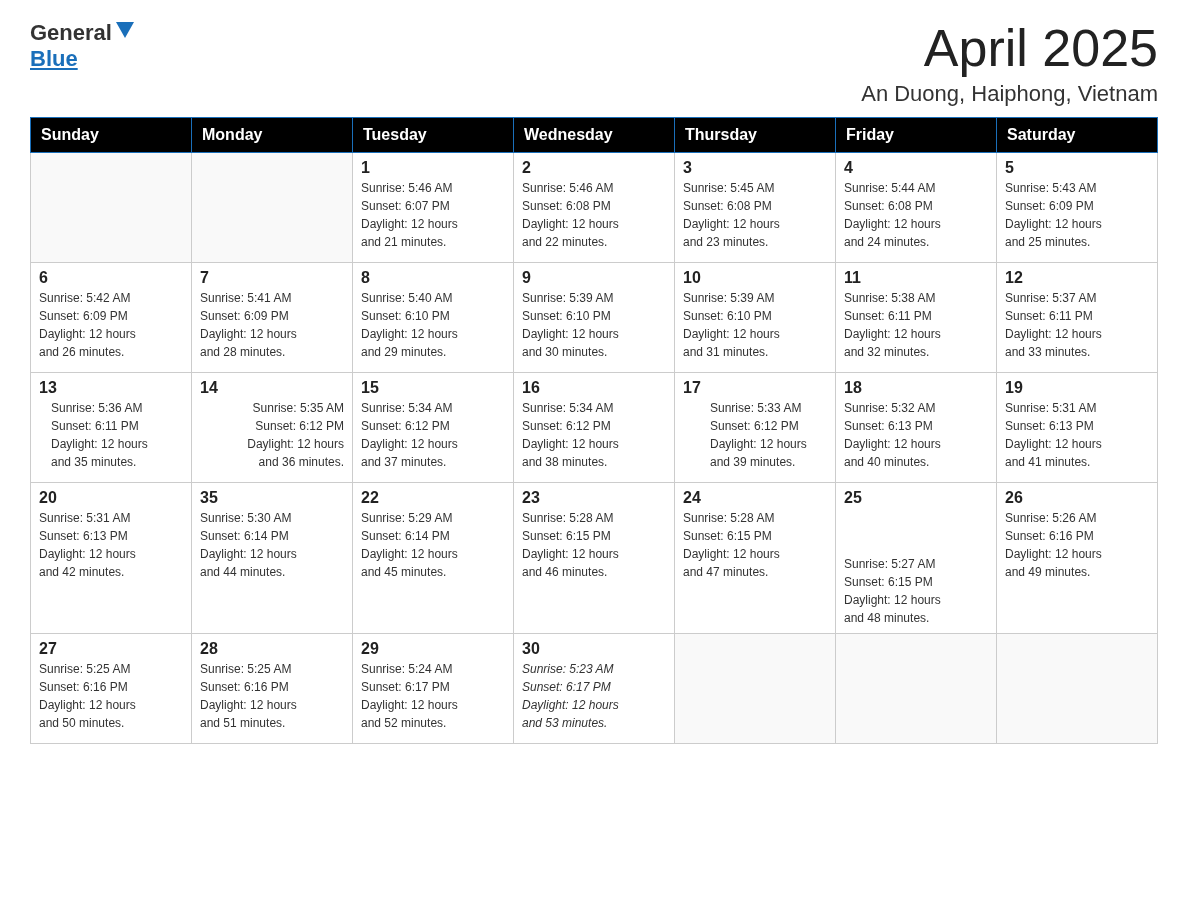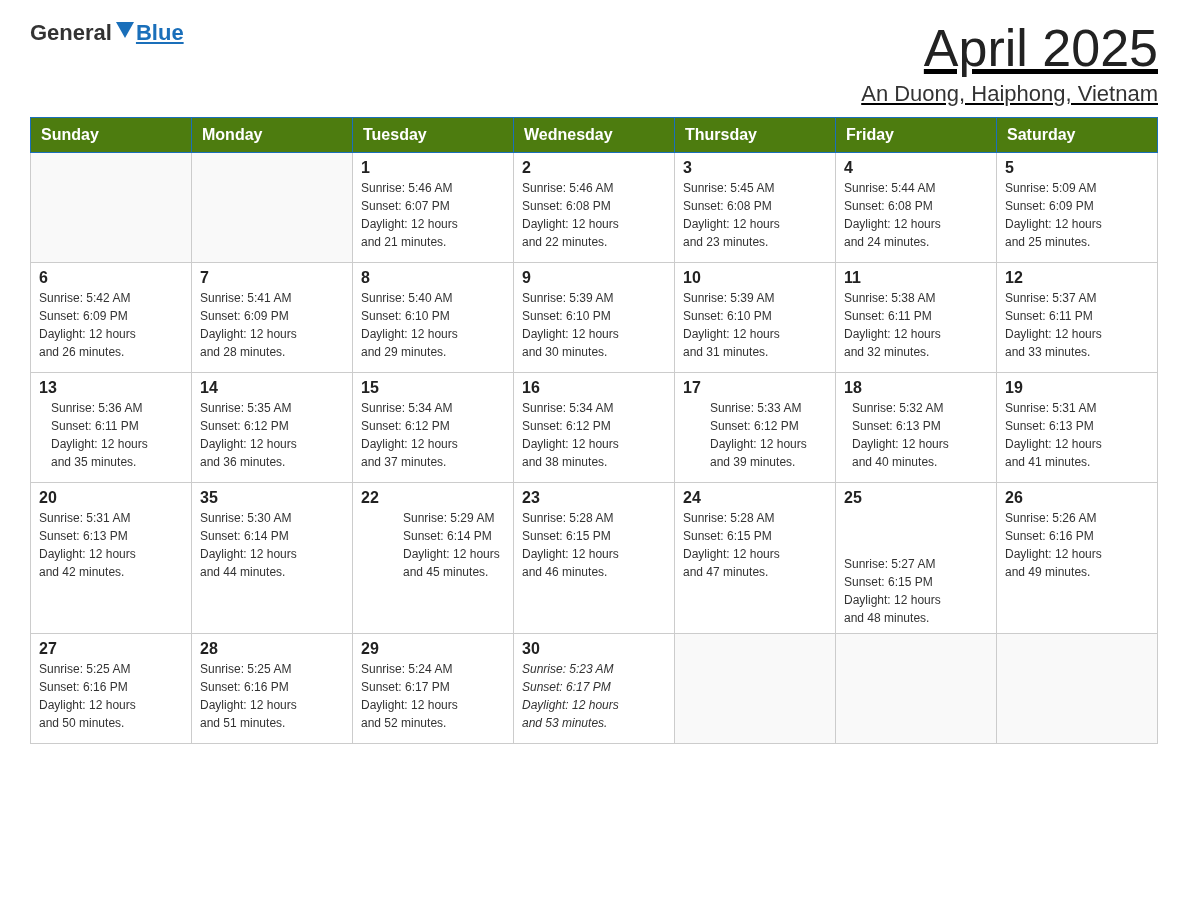--- a/index.html
+++ b/index.html
@@ -22,41 +22,40 @@
       color: #333;
     }
     .logo-text-blue {
       font-size: 22px;
       font-weight: bold;
       color: #1a6fba;
       text-decoration: underline;
     }
     .title-section {
       text-align: right;
-      text-decoration: underline;
     }
     .month-title {
       font-size: 52px;
       font-weight: normal;
       color: #222;
       line-height: 1.1;
     }
     .location-title {
       font-size: 22px;
       color: #333;
       font-weight: normal;
       margin-top: 4px;
     }
     table {
       width: 100%;
       border-collapse: collapse;
       margin-top: 10px;
     }
     th {
-      background-color: #4d7c0f;
+      background-color: #000000;
       color: #fff;
       font-size: 16px;
       font-weight: bold;
       padding: 8px 10px;
       text-align: left;
       border: 1px solid #1a6fba;
     }
     td {
       vertical-align: top;
       padding: 6px 8px;
@@ -83,21 +82,21 @@
       background: #fff;
     }
     tr:nth-child(even) td {
       background: #fff;
     }
     td.empty {
       background: #f9f9f9;
     }
     .logo-wrapper {
       display: flex;
-      flex-direction: row;
+      flex-direction: column;
       align-items: flex-start;
     }
     .logo-name-row {
       display: flex;
       align-items: flex-end;
     }
     .logo-arrow {
       display: inline-block;
       margin-left: 2px;
       margin-bottom: 2px;
@@ -166,21 +165,21 @@
         </td>
         <td>
           <span class="day-number">4</span>
           <div class="day-info" style="white-space: pre-line;">Sunrise: 5:44 AM
 Sunset: 6:08 PM
 Daylight: 12 hours
 and 24 minutes.</div>
         </td>
         <td>
           <span class="day-number">5</span>
-          <div class="day-info" style="white-space: pre-line;">Sunrise: 5:09 AM
+          <div class="day-info" style="white-space: pre-line;">Sunrise: 5:43 AM
 Sunset: 6:09 PM
 Daylight: 12 hours
 and 25 minutes.</div>
         </td>
       </tr>
       <tr>
         <td>
           <span class="day-number">6</span>
           <div class="day-info" style="white-space: pre-line;">Sunrise: 5:42 AM
 Sunset: 6:09 PM
@@ -233,21 +232,21 @@
       <tr>
         <td>
           <span class="day-number">13</span>
           <div class="day-info" style="white-space: pre-line; margin-left: 12px;">Sunrise: 5:36 AM
 Sunset: 6:11 PM
 Daylight: 12 hours
 and 35 minutes.</div>
         </td>
         <td>
           <span class="day-number">14</span>
-          <div class="day-info" style="white-space: pre-line;">Sunrise: 5:35 AM
+          <div class="day-info" style="white-space: pre-line; text-align: right;">Sunrise: 5:35 AM
 Sunset: 6:12 PM
 Daylight: 12 hours
 and 36 minutes.</div>
         </td>
         <td>
           <span class="day-number">15</span>
           <div class="day-info" style="white-space: pre-line;">Sunrise: 5:34 AM
 Sunset: 6:12 PM
 Daylight: 12 hours
 and 37 minutes.</div>
@@ -261,21 +260,21 @@
         </td>
         <td>
           <span class="day-number">17</span>
           <div class="day-info" style="white-space: pre-line; margin-left: 27px;">Sunrise: 5:33 AM
 Sunset: 6:12 PM
 Daylight: 12 hours
 and 39 minutes.</div>
         </td>
         <td>
           <span class="day-number">18</span>
-          <div class="day-info" style="white-space: pre-line; margin-left: 8px;">Sunrise: 5:32 AM
+          <div class="day-info" style="white-space: pre-line;">Sunrise: 5:32 AM
 Sunset: 6:13 PM
 Daylight: 12 hours
 and 40 minutes.</div>
         </td>
         <td>
           <span class="day-number">19</span>
           <div class="day-info" style="white-space: pre-line;">Sunrise: 5:31 AM
 Sunset: 6:13 PM
 Daylight: 12 hours
 and 41 minutes.</div>
@@ -291,21 +290,21 @@
         </td>
         <td>
           <span class="day-number">35</span>
           <div class="day-info" style="white-space: pre-line;">Sunrise: 5:30 AM
 Sunset: 6:14 PM
 Daylight: 12 hours
 and 44 minutes.</div>
         </td>
         <td>
           <span class="day-number">22</span>
-          <div class="day-info" style="white-space: pre-line; margin-left: 42px;">Sunrise: 5:29 AM
+          <div class="day-info" style="white-space: pre-line;">Sunrise: 5:29 AM
 Sunset: 6:14 PM
 Daylight: 12 hours
 and 45 minutes.</div>
         </td>
         <td>
           <span class="day-number">23</span>
           <div class="day-info" style="white-space: pre-line;">Sunrise: 5:28 AM
 Sunset: 6:15 PM
 Daylight: 12 hours
 and 46 minutes.</div>

